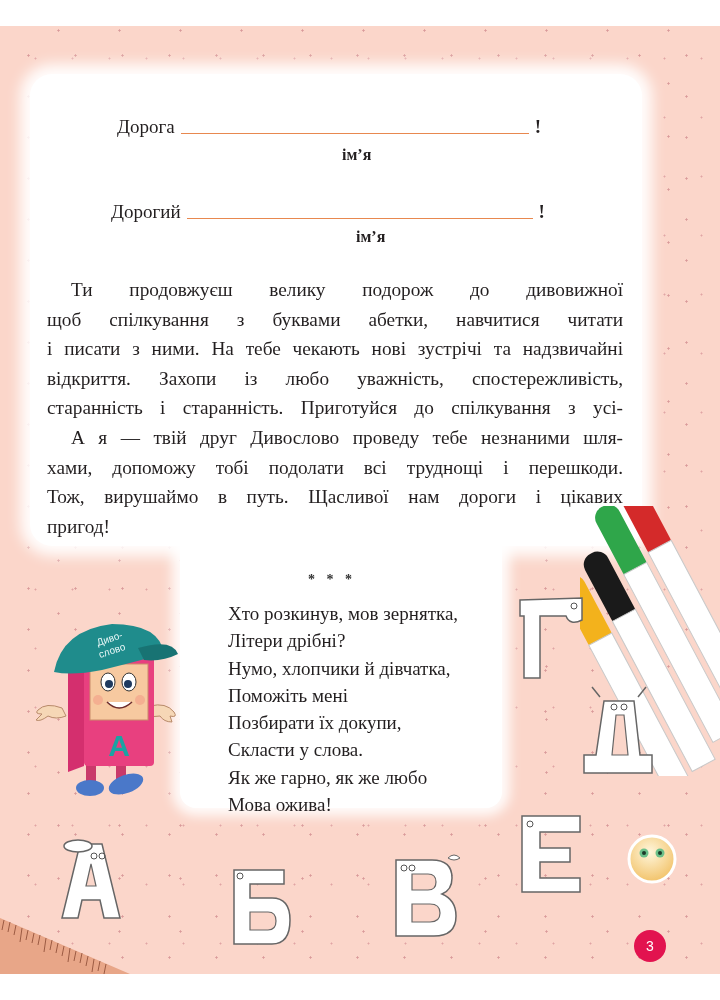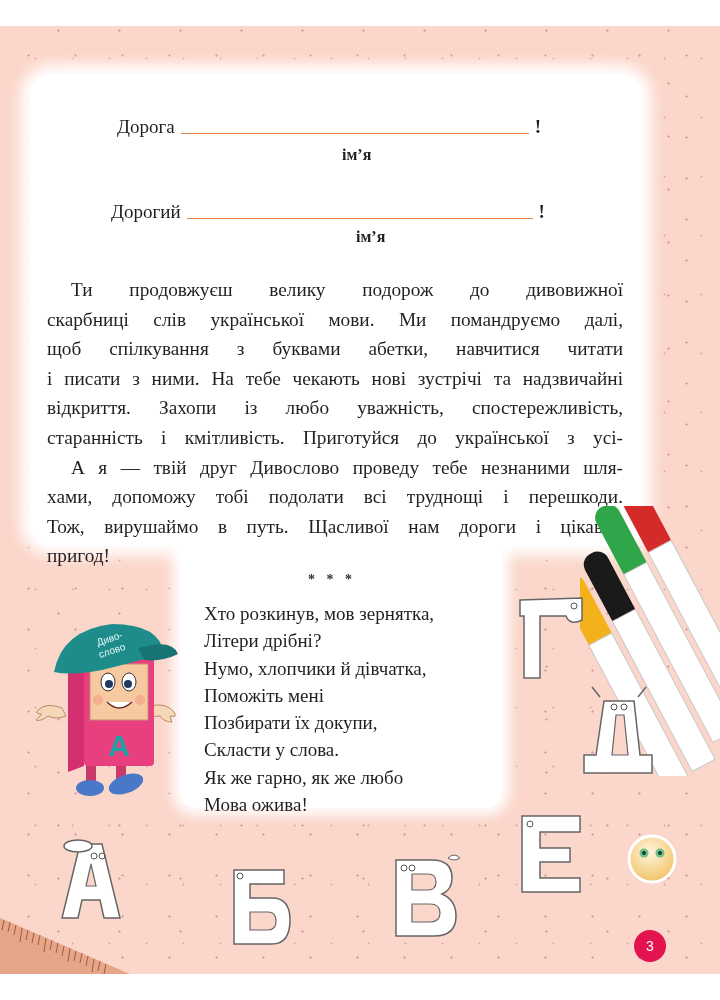--- a/index.html
+++ b/index.html
@@ -38,21 +38,21 @@
   .body-text {
     position: absolute; left: 47px; top: 249px; width: 576px;
     font-size: 19.3px; line-height: 29.6px; text-align: justify;
   }
   .body-text .line { display: block; text-align: justify; text-align-last: justify; }
   .body-text .line.last { text-align-last: left; }
   .body-text .line.indent { padding-left: 24px; }
 
   .stars { position: absolute; left: 308px; top: 546px; font-size: 14px; letter-spacing: 4px; font-weight: bold; color: #333; }
   .poem { position: absolute; left: 204px; top: 574px; font-size: 19px; line-height: 27.3px; }
-  .poem div { white-space: nowrap; }
+  .poem div { white-space: nowrap; margin-left: 24px; }
 
   .page-num {
     position: absolute; left: 634px; top: 904px; width: 32px; height: 32px; border-radius: 50%;
     background: #e2134f; color: #fff; font-family: "Liberation Sans", sans-serif;
     font-size: 14px; display: flex; align-items: center; justify-content: center;
   }
 
   .deco { position: absolute; }
   svg { display: block; }
 </style>
@@ -73,25 +73,24 @@
 
   <div class="salute" style="left:111px; top:175px;">
     <span class="word">Дорогий</span>
     <span class="line" style="width:346px;"></span>
     <span class="bang">!</span>
   </div>
   <div class="caption" style="left:356px; top:202px;">ім’я</div>
 
   <div class="body-text">
     <span class="line indent">Ти продовжуєш велику подорож до дивовижної</span>
-    <span class="line">скарбниці слів української мови. Ми помандруємо далі,</span>
     <span class="line">щоб спілкування з буквами абетки, навчитися читати</span>
     <span class="line">і писати з ними. На тебе чекають нові зустрічі та надзвичайні</span>
     <span class="line">відкриття. Захопи із любо уважність, спостережливість,</span>
-    <span class="line">старанність і кмітливість. Приготуйся до української з усі-</span>
+    <span class="line">старанність і старанність. Приготуйся до спілкування з усі-</span>
     <span class="line indent">А я — твій друг Дивослово проведу тебе незнаними шля-</span>
     <span class="line">хами, допоможу тобі подолати всі труднощі і перешкоди.</span>
     <span class="line">Тож, вирушаймо в путь. Щасливої нам дороги і цікавих</span>
     <span class="line last">пригод!</span>
   </div>
 
   <div class="stars">* * *</div>
   <div class="poem">
     <div>Хто розкинув, мов зернятка,</div>
     <div>Літери дрібні?</div>

